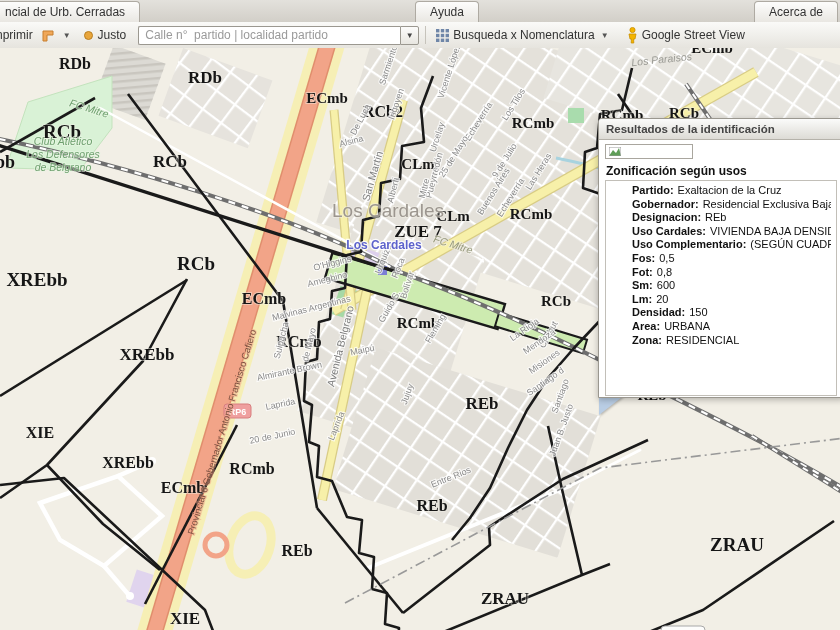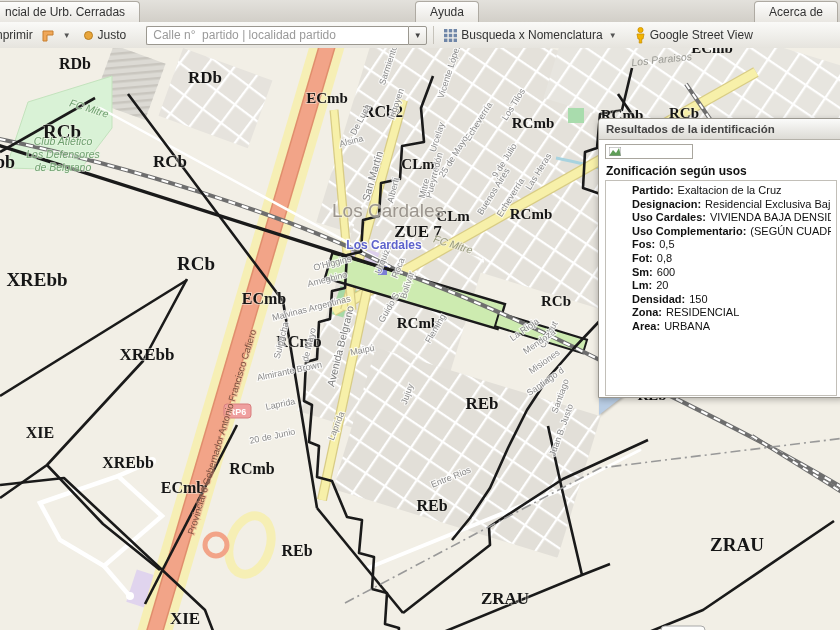--- a/index.html
+++ b/index.html
@@ -21,21 +21,21 @@
   .toolbar{position:absolute;top:22px;left:0;width:840px;height:26px;
            background:linear-gradient(#fafaf8,#e6e4de);
            border-bottom:1px solid #b2afa7;display:flex;align-items:center;
            font-size:12px;color:#333;}
   .toolbar .cutlbl{margin-left:-4px;padding-right:4px;}
   .tbtn{display:flex;align-items:center;gap:4px;padding:2px 4px;border-radius:3px;}
   .caret{font-size:8px;color:#555;margin-left:2px;}
   .sep{width:1px;height:18px;background:#c6c3bb;margin:0 6px;}
   .odot{width:7px;height:7px;border-radius:50%;background:#e9a63c;
         border:1px solid #b97f22;margin:0 5px 0 9px;}
-  .combo{display:flex;align-items:stretch;height:19px;margin-left:20px;}
+  .combo{display:flex;align-items:stretch;height:19px;margin-left:12px;}
   .combo input{width:262px;height:19px;box-sizing:border-box;border:1px solid #9b9890;
                border-right:none;border-radius:2px 0 0 2px;padding:0 6px;font-size:12px;
                color:#333;background:#fff;font-family:"Liberation Sans",sans-serif;}
   .combo input::placeholder{color:#9a9a9a;}
   .combo .drop{width:17px;border:1px solid #9b9890;border-radius:0 2px 2px 0;
                background:linear-gradient(#fcfcfb,#e8e6e0);display:flex;
                align-items:center;justify-content:center;font-size:8px;color:#444;}
 
   
   .map{position:absolute;top:48px;left:0;width:840px;height:582px;}
@@ -351,24 +351,25 @@
   <div class="panel-h">Resultados de la identificación</div>
   <div class="layer-tab">
     <svg width="12" height="9" viewBox="0 0 12 9">
       <polygon points="0,9 4,3 7,6 10,1 12,9" fill="#5f9e57"></polygon>
       <rect x="0" y="0" width="12" height="9" fill="none" stroke="#9a9a9a" stroke-width="1"></rect>
     </svg>
   </div>
   <div class="section-t">Zonificación según usos</div>
   <div class="fieldbox" id="fieldbox">
       <div class="frow"><b>Partido:</b><span>Exaltacion de la Cruz</span></div>
-      <div class="frow"><b>Designacion:</b><span>Residencial Exclusiva Baja Densida</span></div>
+      <div class="frow"><b>Gobernador:</b><span>Residencial Exclusiva Baja Densida</span></div>
+      <div class="frow"><b>Designacion:</b><span>REb</span></div>
       <div class="frow"><b>Uso Cardales:</b><span>VIVIENDA BAJA DENSIDAD</span></div>
       <div class="frow"><b>Uso Complementario:</b><span>(SEGÚN CUADRO DE US</span></div>
       <div class="frow"><b>Fos:</b><span>0,5</span></div>
       <div class="frow"><b>Fot:</b><span>0,8</span></div>
       <div class="frow"><b>Sm:</b><span>600</span></div>
       <div class="frow"><b>Lm:</b><span>20</span></div>
       <div class="frow"><b>Densidad:</b><span>150</span></div>
+      <div class="frow"><b>Area:</b><span>URBANA</span></div>
       <div class="frow"><b>Zona:</b><span>RESIDENCIAL</span></div>
-      <div class="frow"><b>Area:</b><span>URBANA</span></div>
     </div>
 </div>
 
 </body></html>

